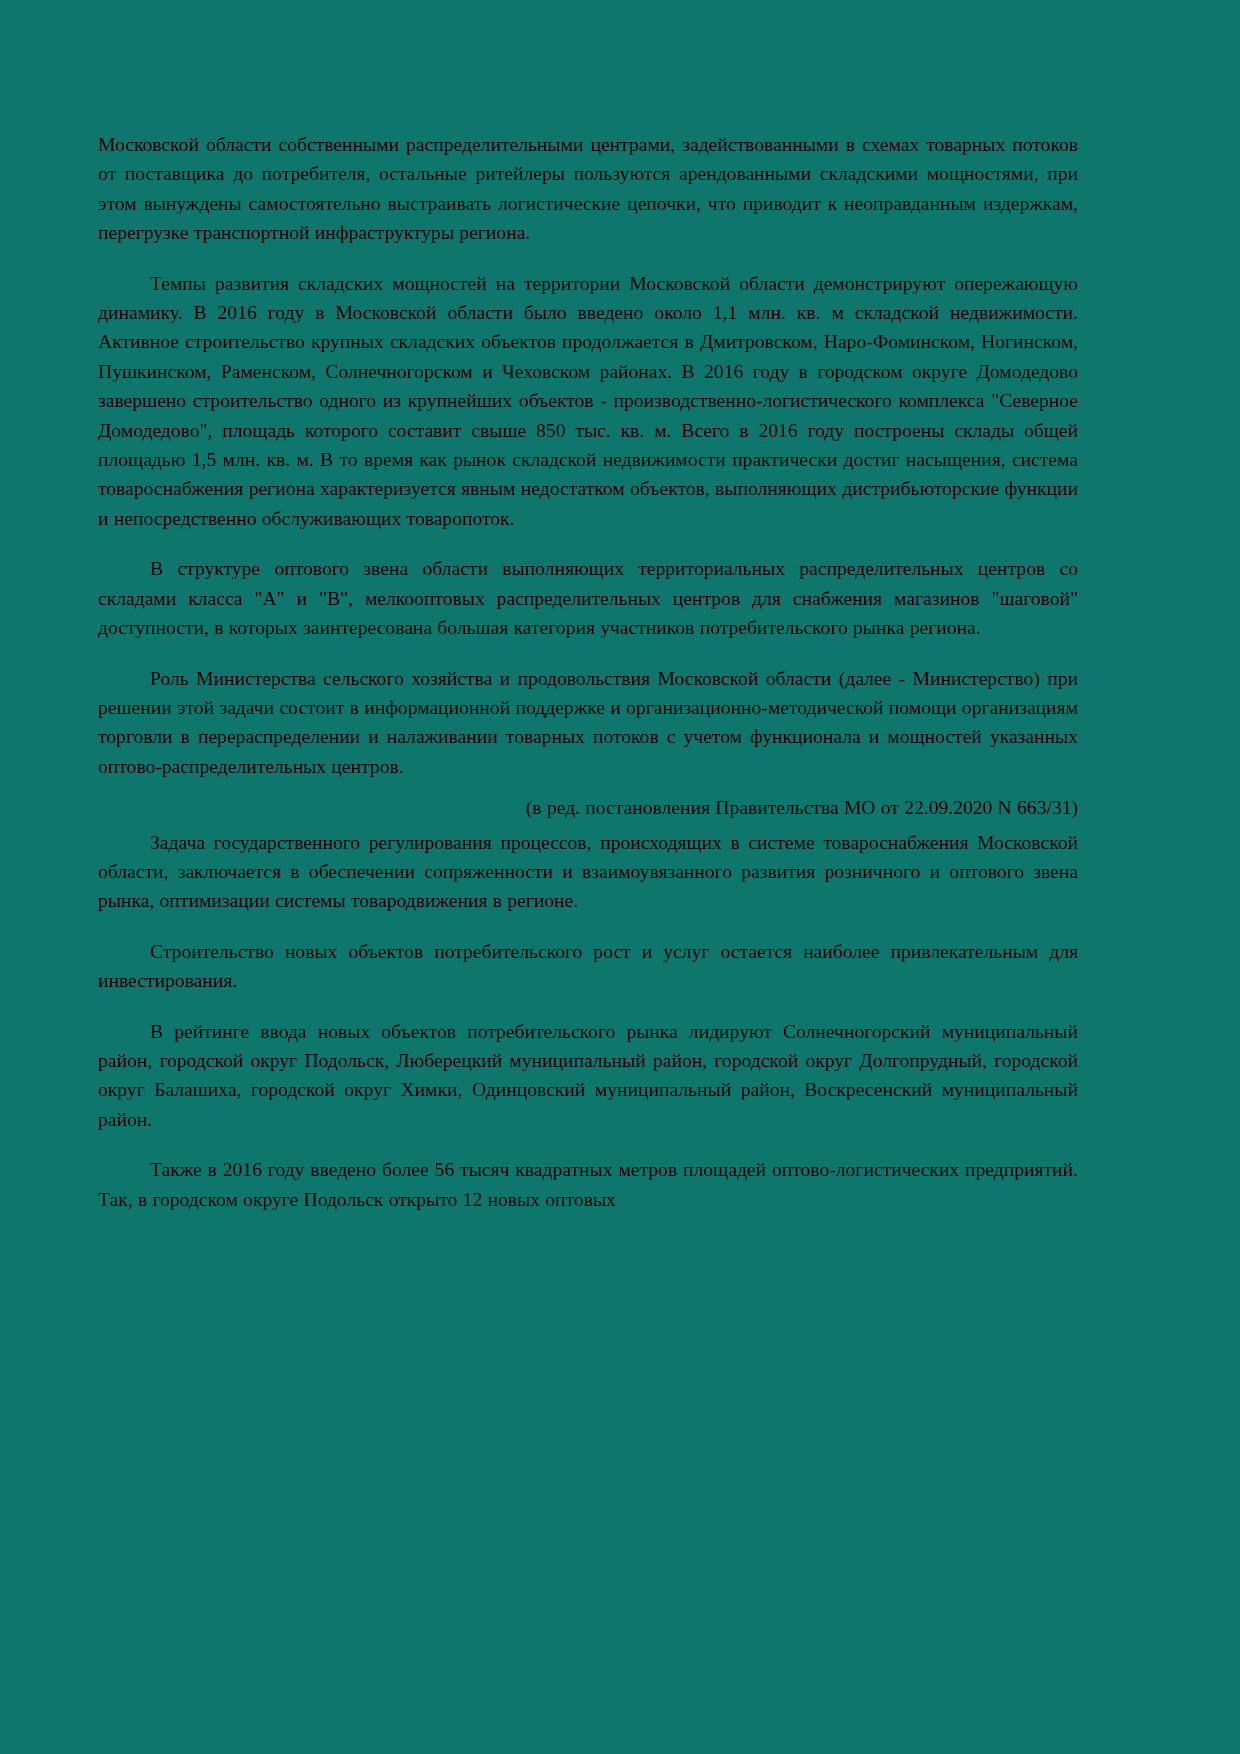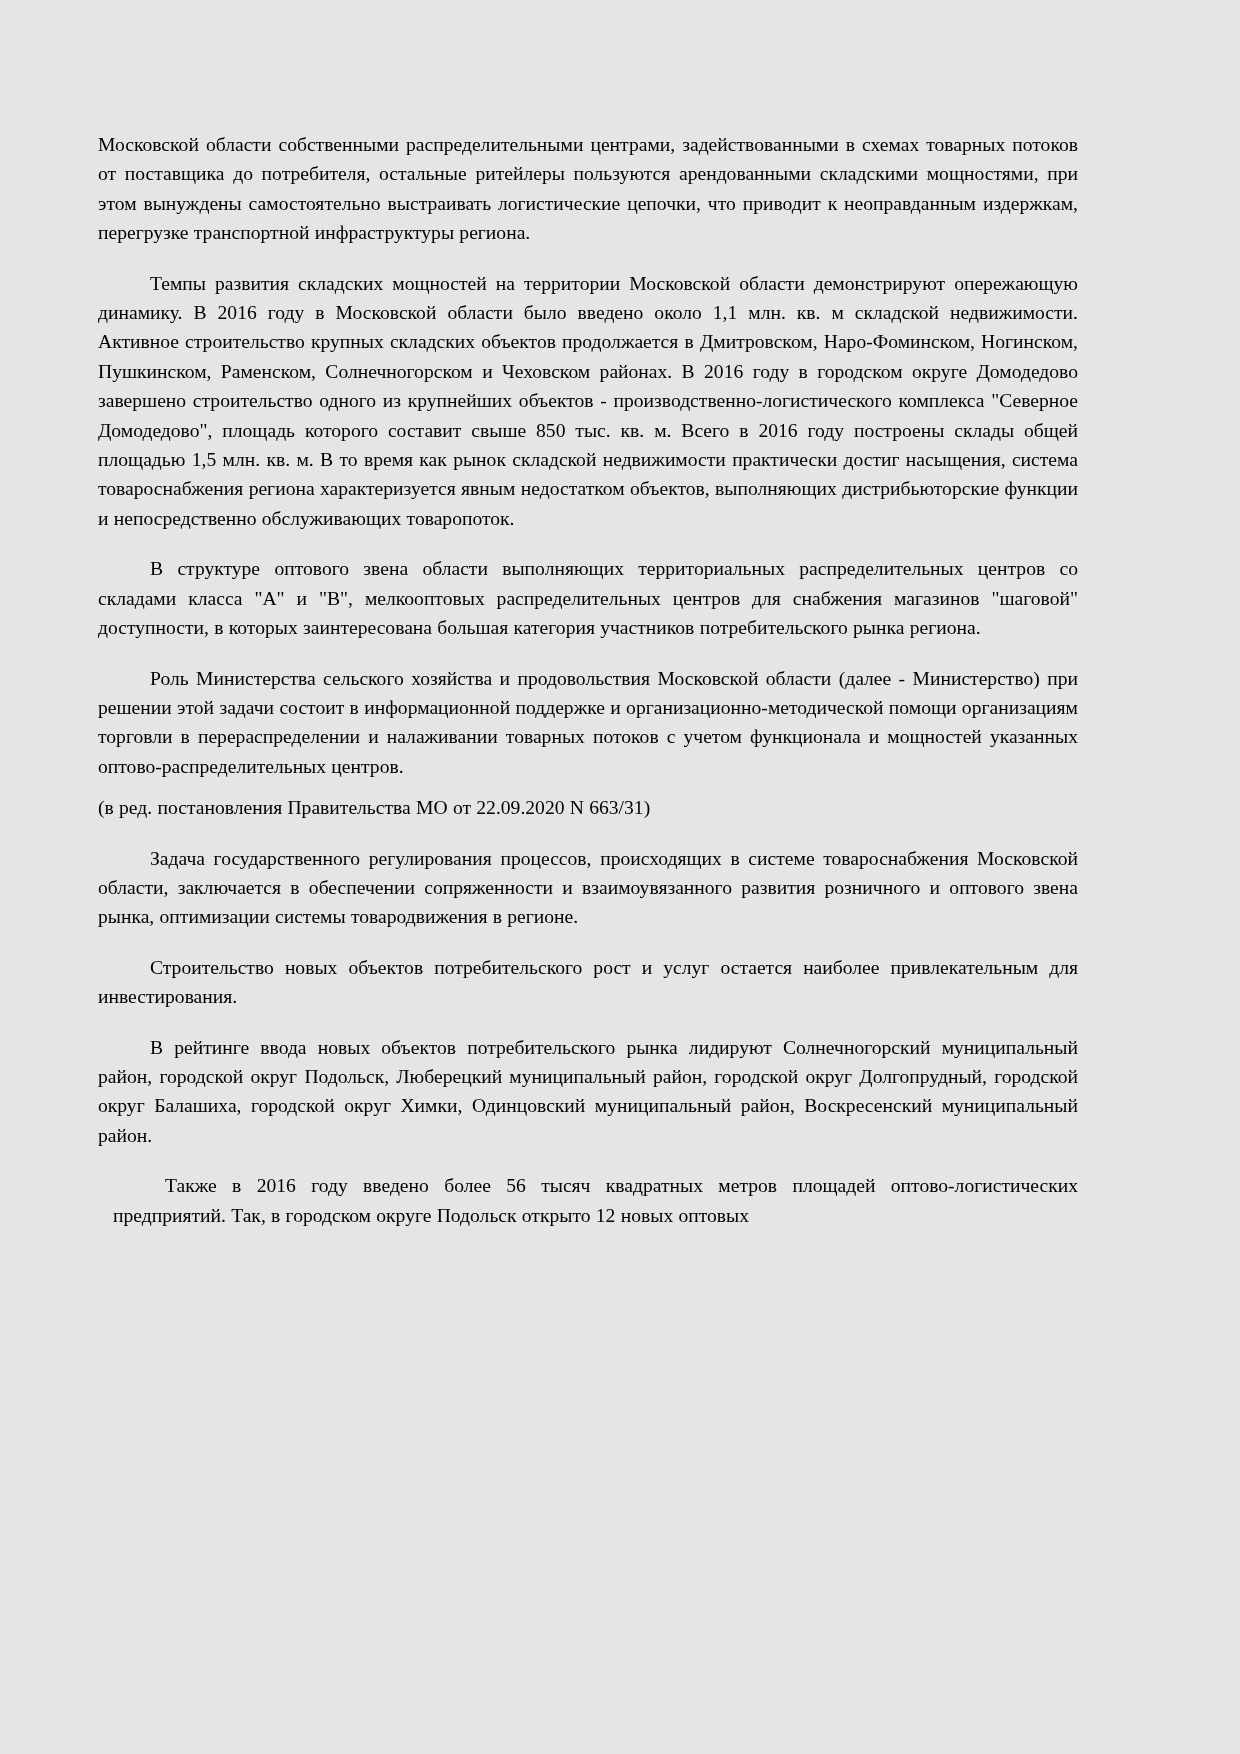--- a/index.html
+++ b/index.html
@@ -5,21 +5,21 @@
 <style>
   html, body {
     margin: 0;
     padding: 0;
     background: #ffffff;
   }
   .page {
     position: relative;
     width: 1240px;
     height: 1754px;
-    background: #e5e5e5;
+    background: #0f766e;
     margin: 0 auto;
     overflow: hidden;
     box-sizing: border-box;
   }
   .doc-body {
     position: absolute;
     left: 98px;
     top: 130px;
     width: 980px;
   }
@@ -38,27 +38,26 @@
     text-indent: 52px;
   }
   .para.noindent {
     text-indent: 0;
   }
   .para.tight {
     margin-bottom: 12px;
   }
   .para.amend {
     text-indent: 0;
-    text-align: left;
+    text-align: right;
     margin-top: 0;
-    margin-bottom: 21px;
+    margin-bottom: 5px;
   }
   .para.last {
     margin-bottom: 0;
-    margin-left: 15px;
   }
 </style>
 </head>
 <body>
 
 <div class="page">
   <div class="doc-body">
 
     <p class="para noindent">Московской области собственными распределительными центрами, задействованными в схемах товарных потоков от поставщика до потребителя, остальные ритейлеры пользуются арендованными складскими мощностями, при этом вынуждены самостоятельно выстраивать логистические цепочки, что приводит к неоправданным издержкам, перегрузке транспортной инфраструктуры региона.</p>
 

